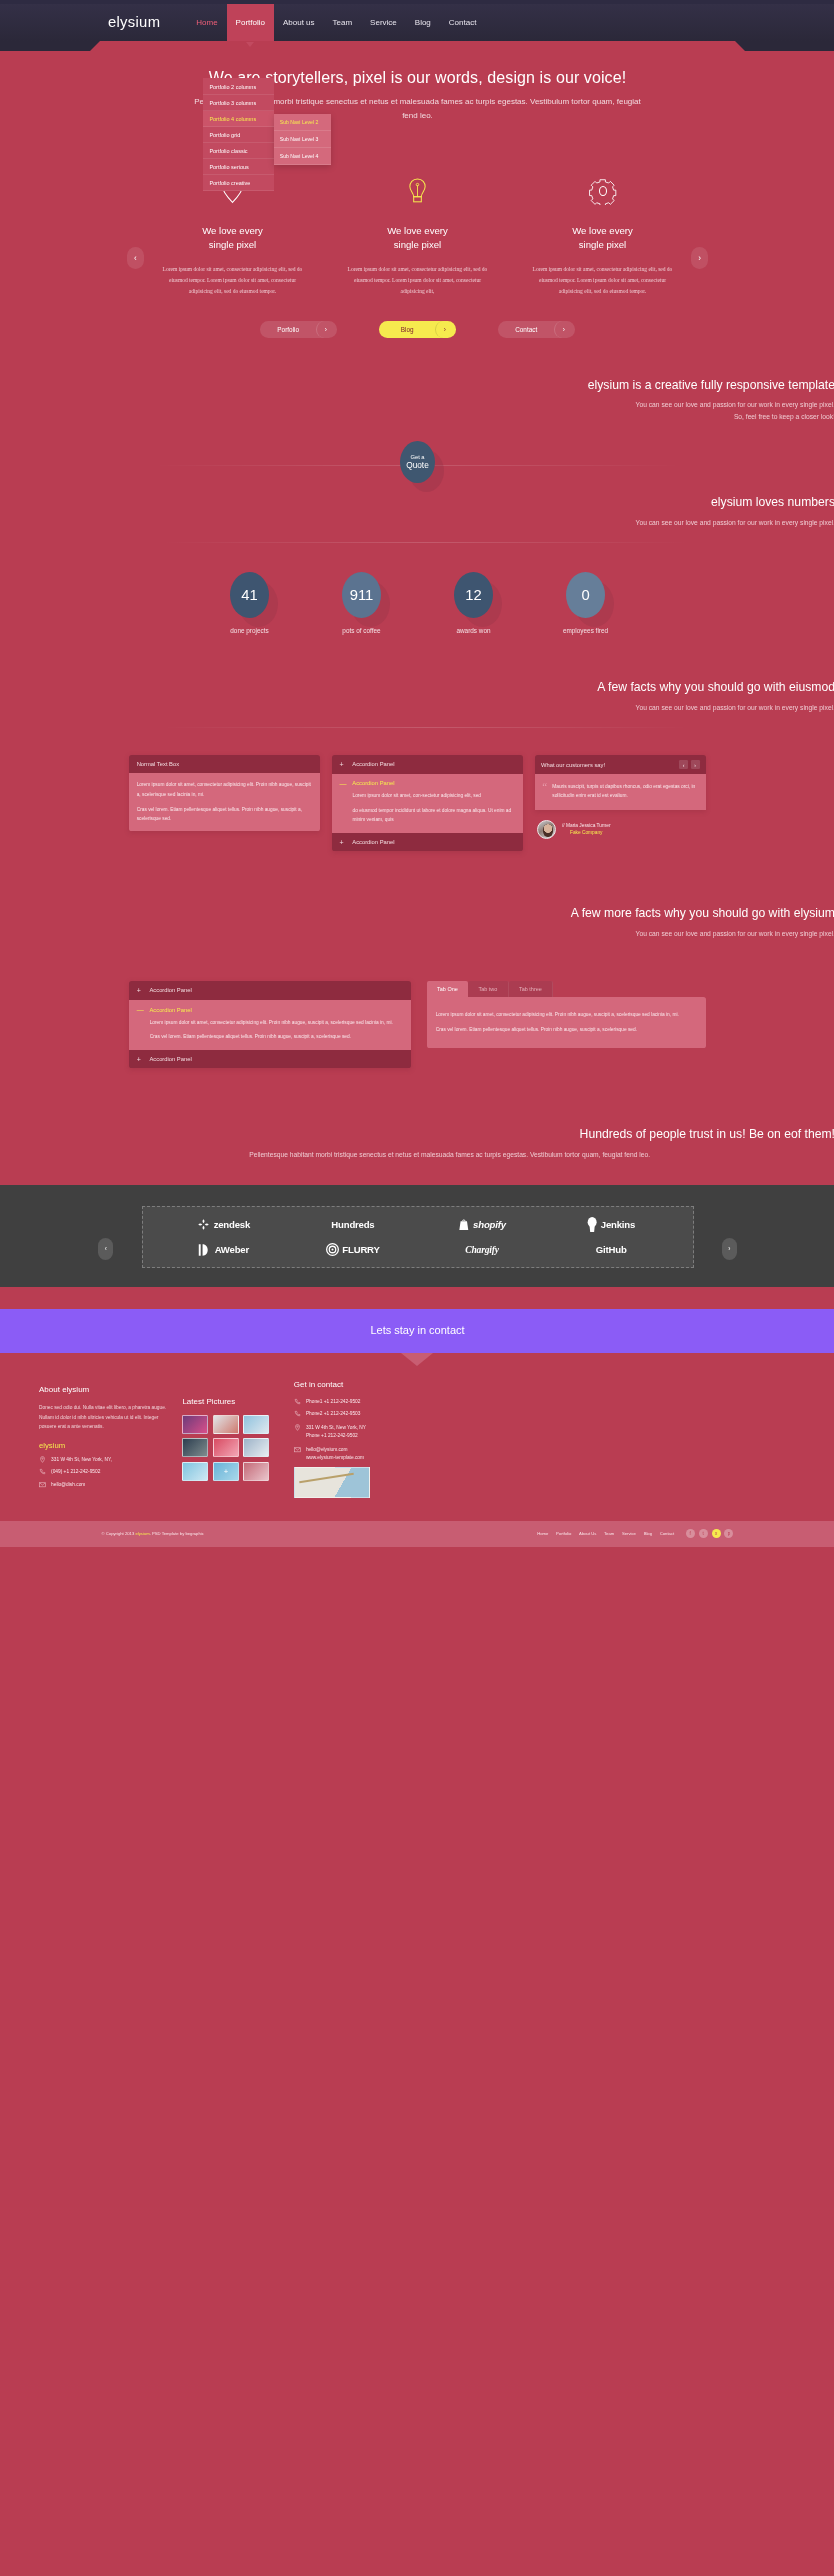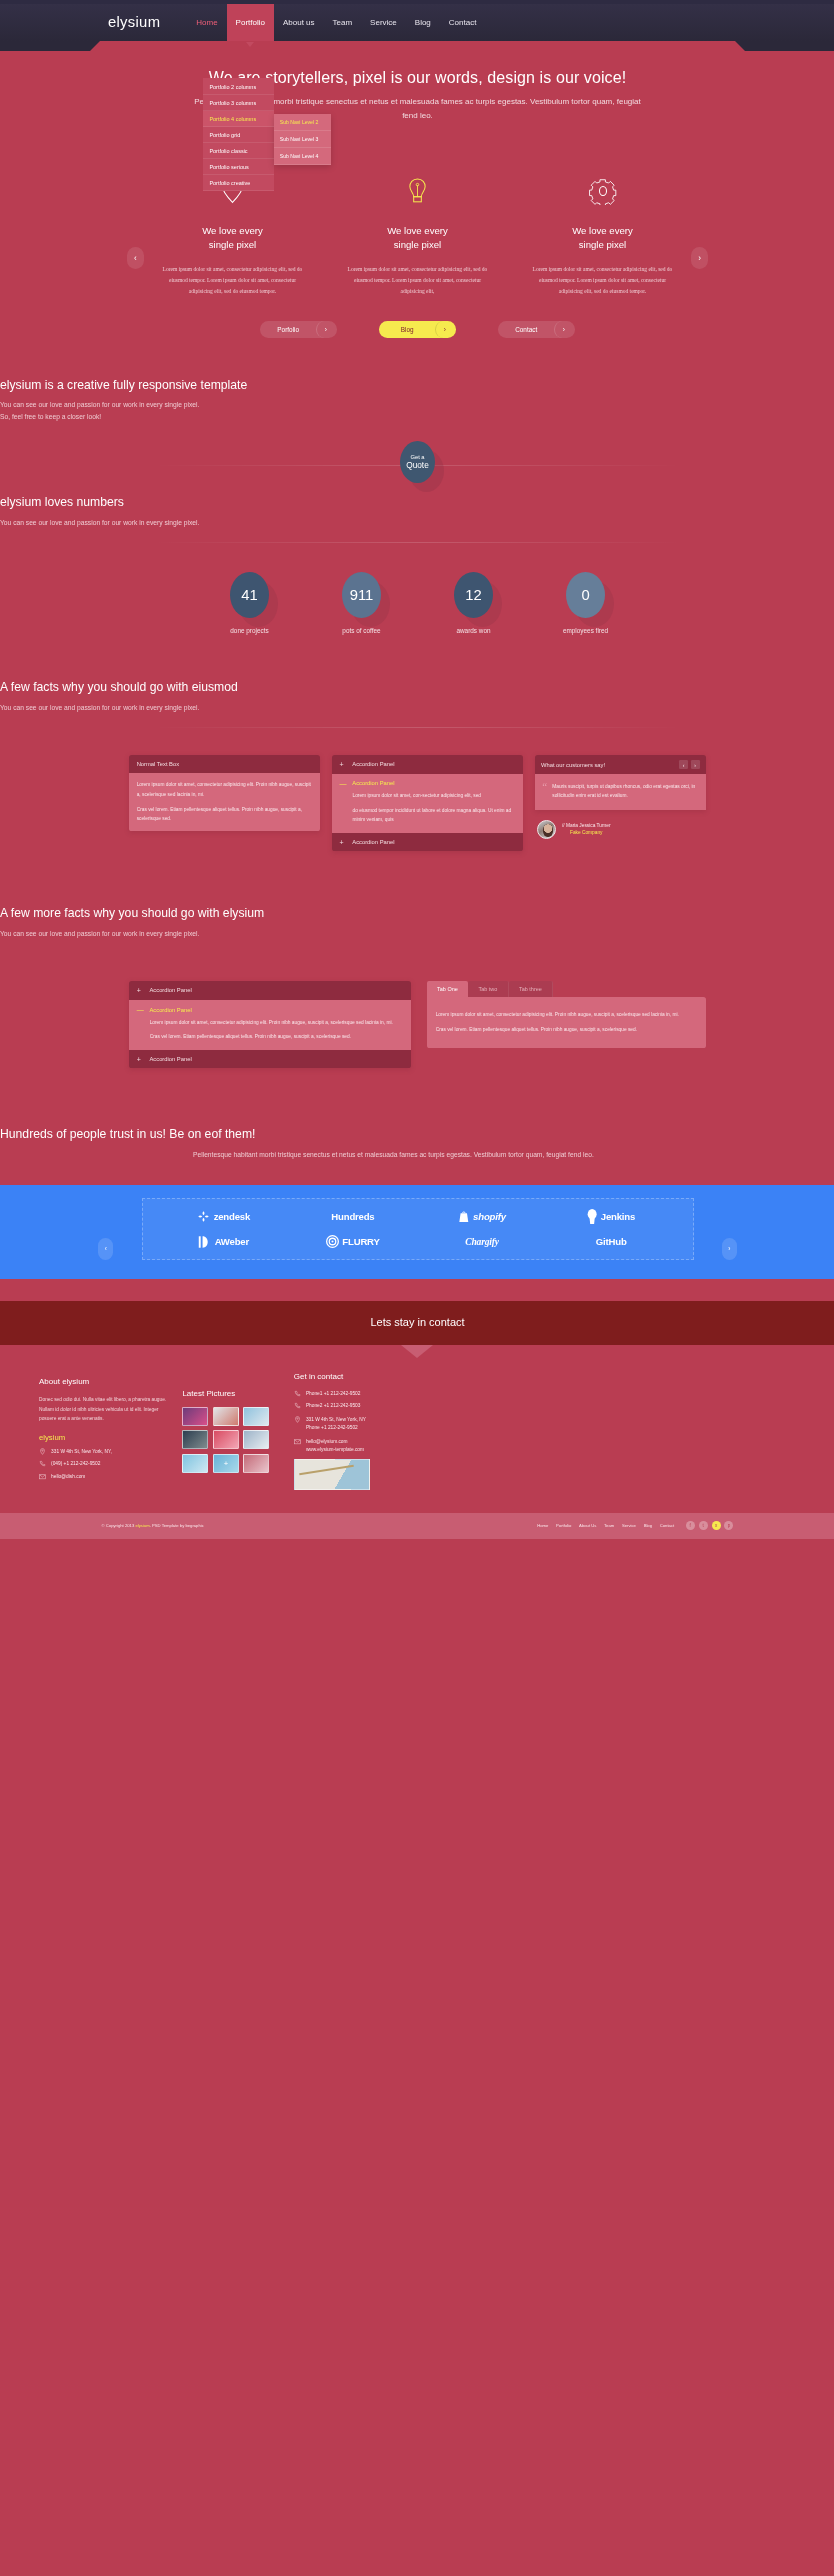--- a/index.html
+++ b/index.html
@@ -79,21 +79,21 @@
   .pill { width:77px; height:16.7px; border-radius:8.3px; background:rgba(255,255,255,.12);
      display:flex; align-items:center; justify-content:space-between; padding:0 2.6px 0 0; cursor:pointer;}
   .pill span.lbl { flex:1; text-align:center; font-size:6.4px; color:#fff; }
   .pill span.chev { width:18px; height:16.7px; border-radius:8.3px; border-left:0.6px solid rgba(255,255,255,.16);
      display:flex; align-items:center; justify-content:center; font-size:6.4px;}
   .pill.yellow { background:#f6ea4e; }
   .pill.yellow span.lbl { color:#7d2030; }
   .pill.yellow span.chev { color:#7d2030; border-left:0.6px solid rgba(0,0,0,.12);}
 
   
-  .sect-head { text-align:left; padding-top:33px; }
+  .sect-head { text-align:right; padding-top:33px;margin-left:16px; }
   .sect-head h2 { font-size:12.2px; font-weight:300; color:#fff; }
   .sect-head p { font-size:6.7px; font-weight:300; color:#f0ccd3; margin-top:7.7px; line-height:1.7;}
   .hr-soft { width:527px; height:0.6px; margin:14px auto 0;
       background:linear-gradient(90deg,rgba(255,255,255,0),rgba(255,255,255,.15),rgba(255,255,255,0));}
 
   
   .quote-wrap { display:flex; justify-content:center; margin-top:19px; position:relative; }
   .quote-circle { width:35px; height:42px; border-radius:50%; background:#3f5770;
     display:flex; flex-direction:column; align-items:center; justify-content:center;
     color:#fff; cursor:pointer; position:relative; box-shadow:9px 9px 0 rgba(140,50,68,.30);}
@@ -145,33 +145,33 @@
   
   .tabs-head { display:flex; }
   .tab { font-size:5.5px; padding:5.1px 10.3px; cursor:pointer; border-radius:1.9px 1.9px 0 0;}
   .tab.active { background:#d4687c; color:#fff; }
   .tab.idle { background:#ab3c51; color:#e3aeb8; border-right:0.6px solid rgba(255,255,255,.08); }
   .tabs-body { background:#d4687c; border-radius:0 2.6px 2.6px 2.6px; padding:13px 9px; font-size:4.8px;
      line-height:1.95; color:#fbe9ed; }
   .tabs-body p + p { margin-top:5.8px; }
 
   
-  .clients-band { background:#3b82f6; margin-top:24.4px; padding:13px 0 19px; position:relative;}
+  .clients-band { background:#404040; margin-top:24.4px; padding:21px 0 19px; position:relative;}
   .clients-box { width:552px; margin:0 auto; border:0.6px dashed rgba(255,255,255,.28);
      background:rgba(255,255,255,.06); padding:10.3px 16.7px; }
   .clients-grid { display:grid; grid-template-columns:repeat(4,1fr); row-gap:10.3px; }
   .client { display:flex; align-items:center; justify-content:center; gap:3.2px; color:#fff;}
   .client .txt { font-size:9.6px; font-weight:bold; letter-spacing:-0.2px; }
   .cl-arrow { position:absolute; top:53px; width:15.4px;height:22px;border-radius:7.7px;
      background:rgba(255,255,255,.14); display:flex;align-items:center;justify-content:center;
      font-size:6.4px;color:#fff;cursor:pointer;}
   .cl-l{ left:98px;} .cl-r{ right:98px;}
 
   
-  .stay-band { background:#7f1d1d; text-align:center; padding:15.4px 0 16.7px; position:relative;}
+  .stay-band { background:#8b5cf6; text-align:center; padding:15.4px 0 16.7px; position:relative;}
   .stay-band h2 { font-size:11px; font-weight:300; color:#fff; }
   .stay-band:after{content:"";position:absolute;left:50%;margin-left:-16.7px;bottom:-13px;
      border-left:16.7px solid transparent;border-right:16.7px solid transparent;border-top:13px solid #c85d72;}
 
   .footer { padding:27px 0 11.6px; }
   .fcols { display:flex; gap:15.4px; padding:0 39px;align-items:center; }
   .fcol { }
   .fcol h4 { font-size:8px; font-weight:300; color:#fff; margin-bottom:9px; }
   .fcol p.body { font-size:4.8px; line-height:2.0; color:#f2d5da; }
   .brand-y { font-size:7.7px; color:#f6ea4e; font-weight:300; margin:9px 0 6.4px; }

